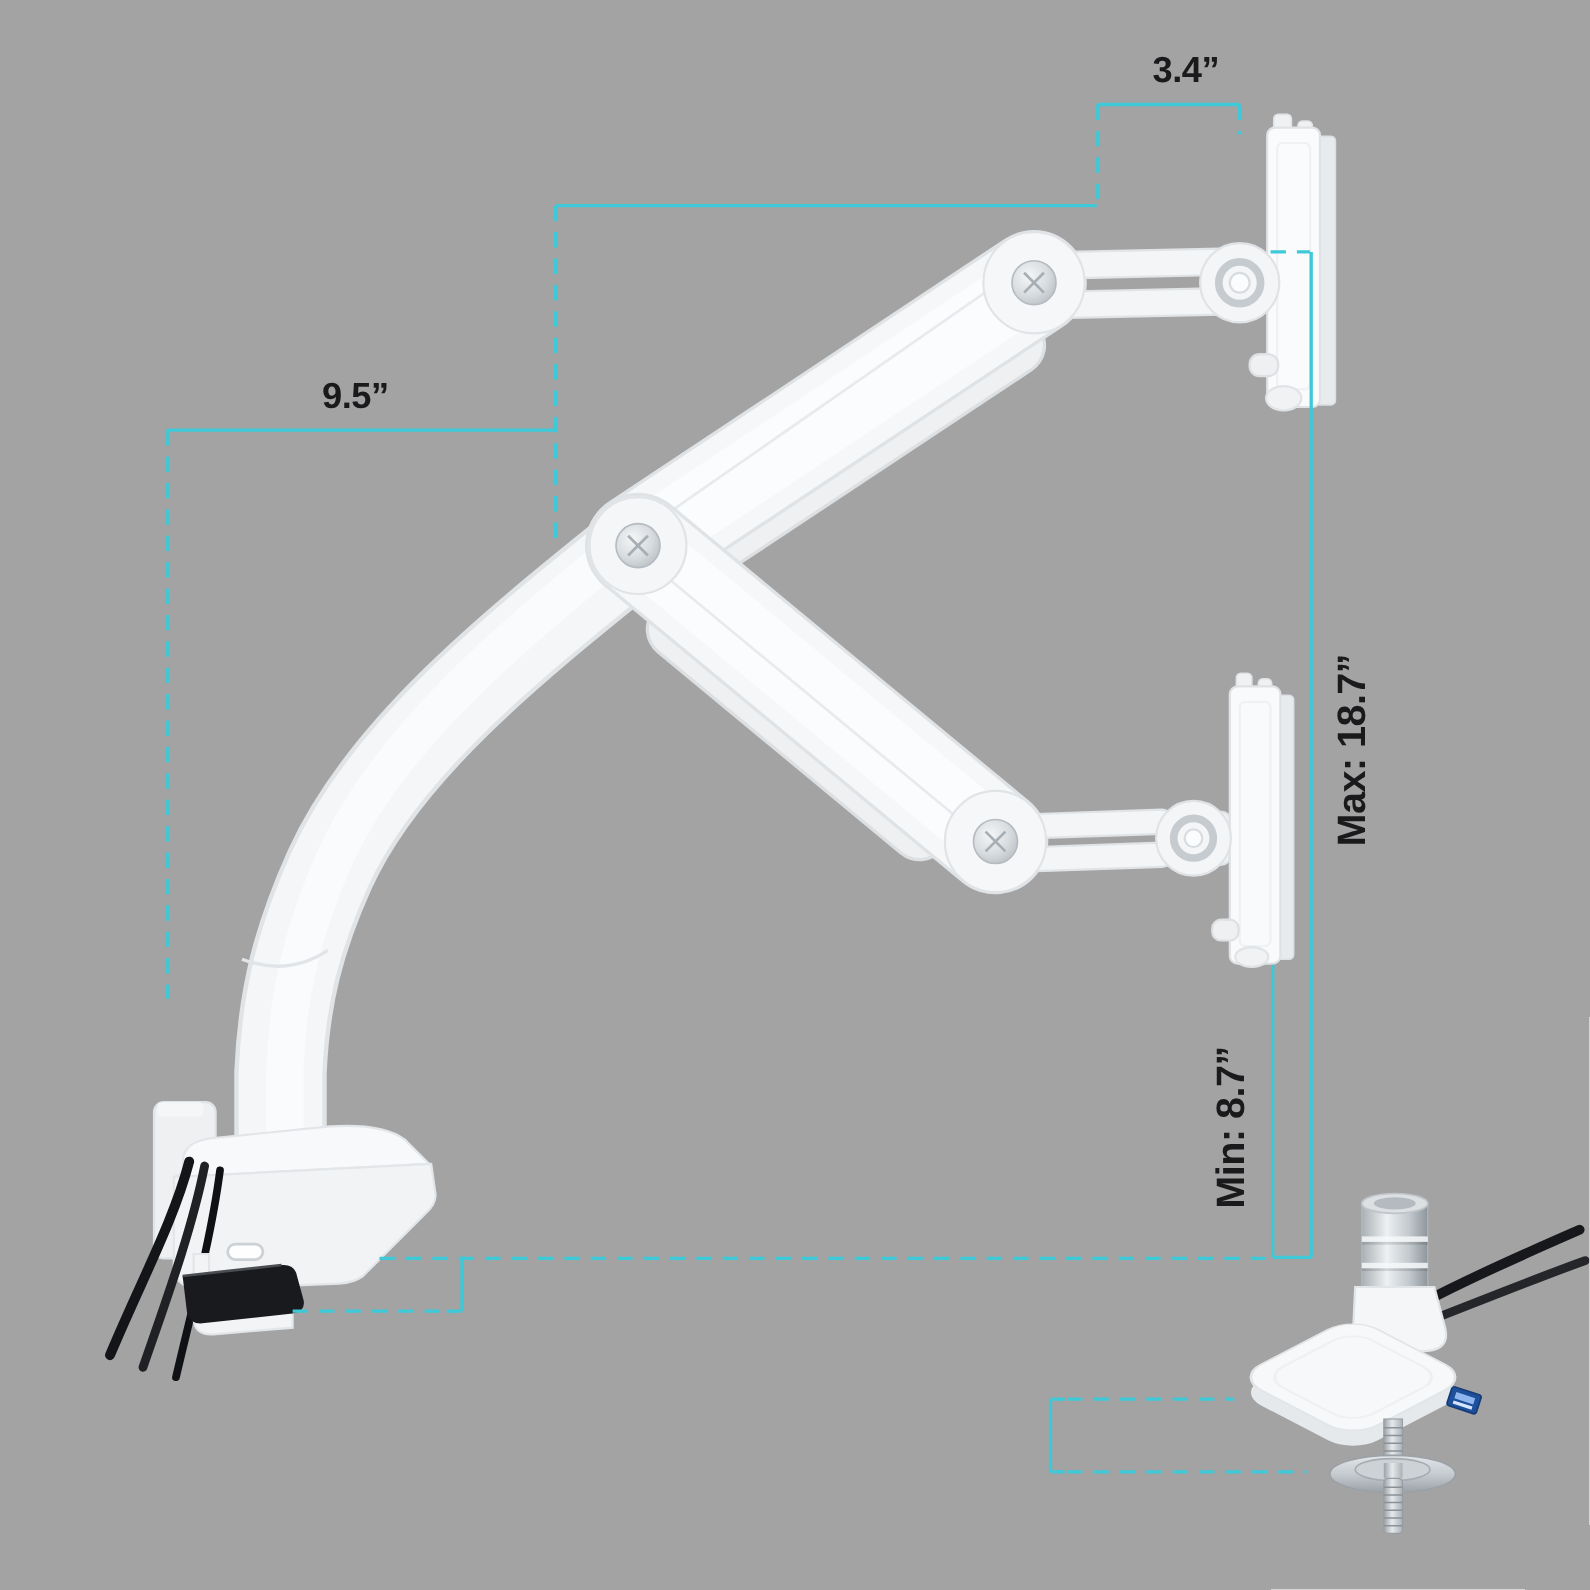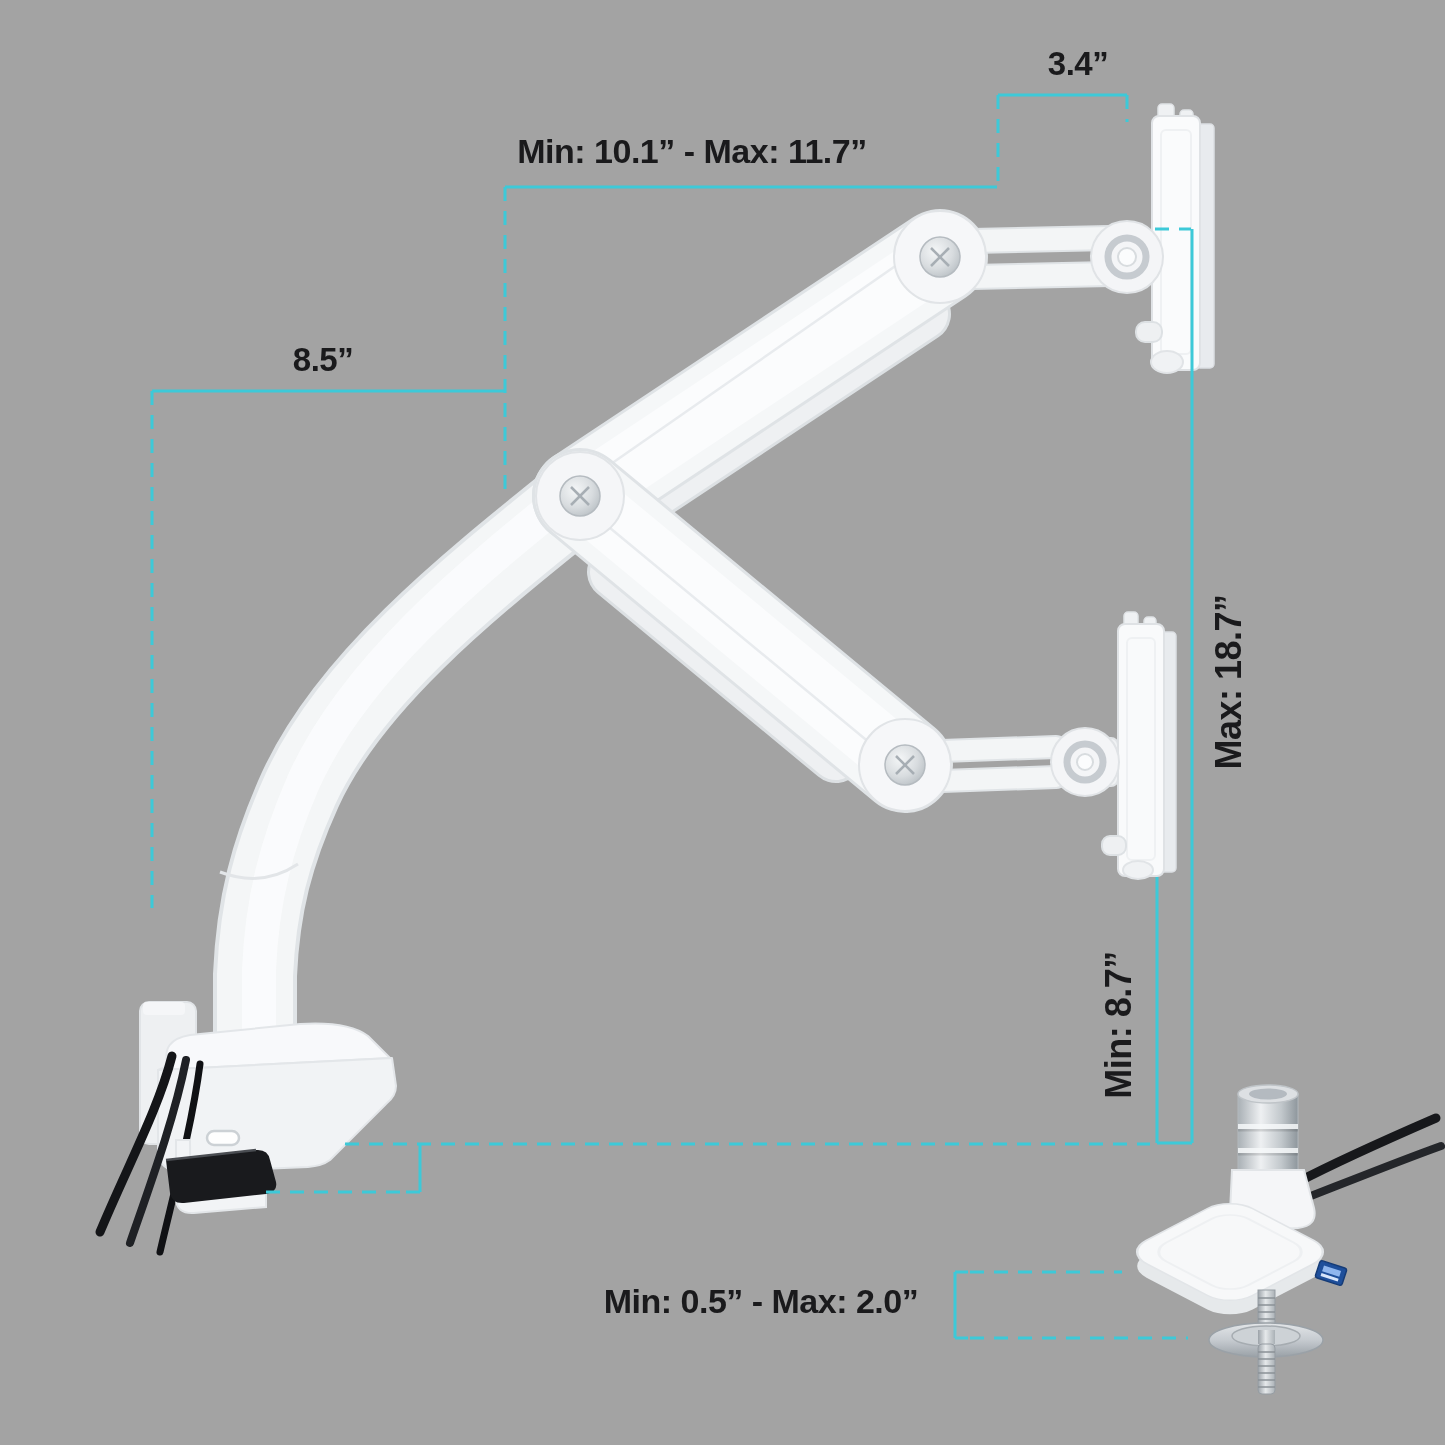--- a/index.html
+++ b/index.html
@@ -245,19 +245,17 @@
 
     <path class="dl" d="M955,1272 V1338"></path>
     <path class="dl" d="M955,1272 H968"></path>
     <path class="dl" d="M955,1338 H968"></path>
     <path class="dl dd" d="M970,1272 H1122"></path>
     <path class="dl dd" d="M970,1338 H1188"></path>
   </g>
 </svg>
 
 <div class="dim-label sz33" style="left:1078px;top:63px">3.4”</div>
-<div class="dim-label sz34" style="left:692px;top:151px">Min: 10.1” - Max: 11.7”</div>
-<div class="dim-label sz33" style="left:323px;top:359px">8.5”</div>
+<div class="dim-label sz33" style="left:323px;top:359px">9.5”</div>
 <div class="dim-label rot sz36" style="left:1229px;top:682px">Max: 18.7”</div>
 <div class="dim-label rot sz36" style="left:1119px;top:1025px">Min: 8.7”</div>
-<div class="dim-label sz34" style="left:761px;top:1301px">Min: 0.5” - Max: 2.0”</div>
 
 </div>
 
 </body></html>

